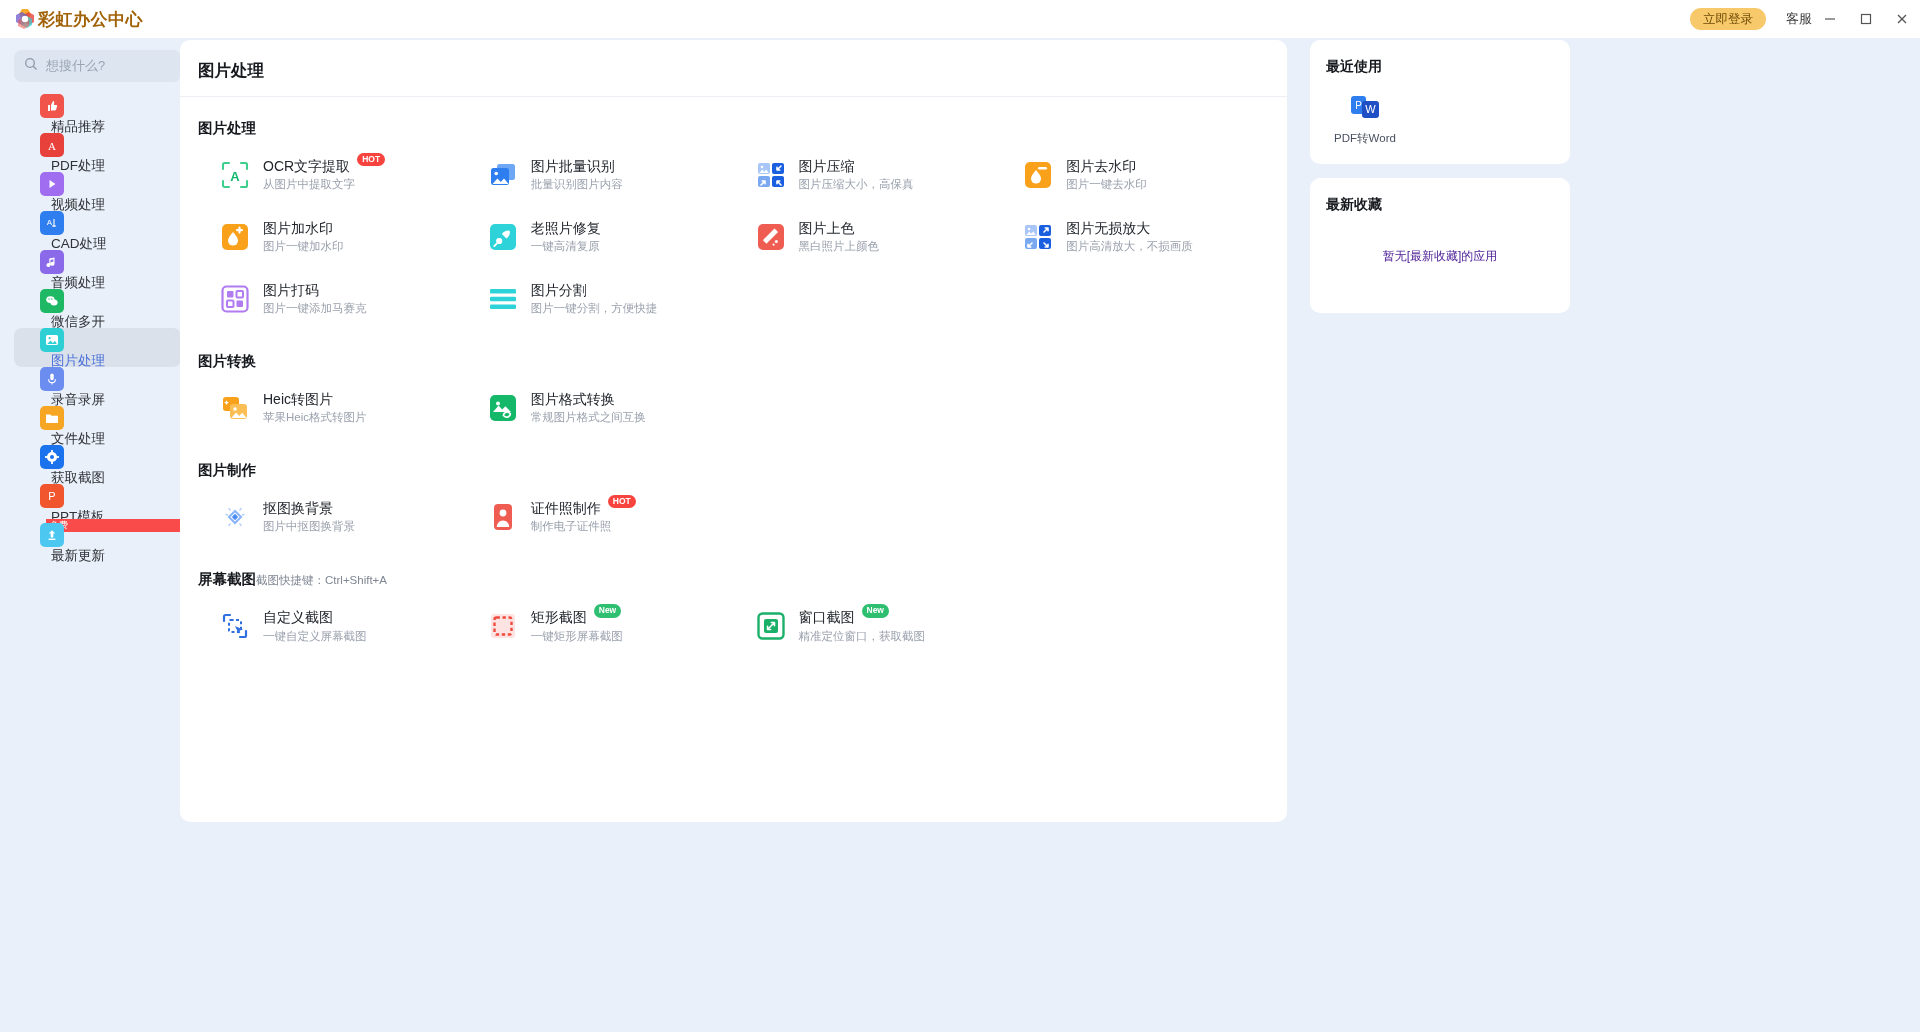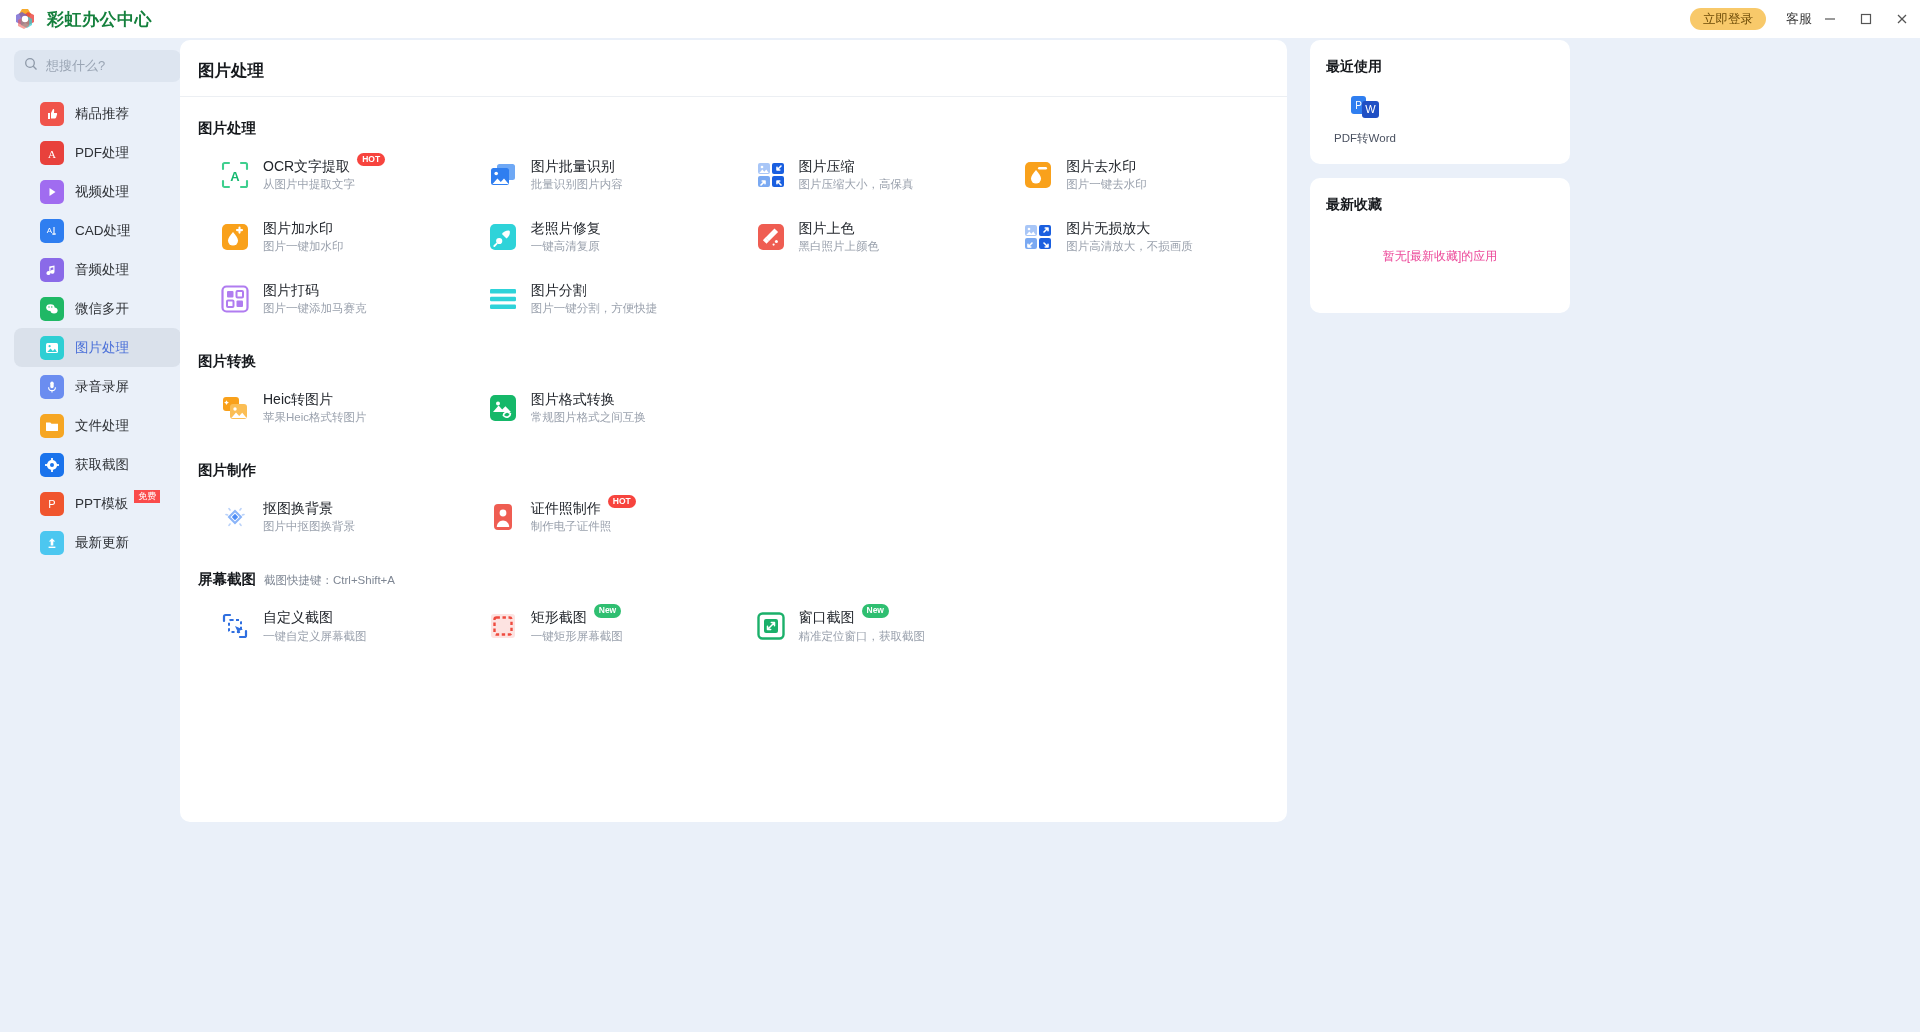--- a/index.html
+++ b/index.html
@@ -10,21 +10,21 @@
     overflow: hidden;
   }
   .app { position: relative; width: 1920px; height: 1032px; background: #eaf0f9; }
 
   
   .titlebar {
     position: absolute; top: 0; left: 0; width: 1920px; height: 38px;
     background: #ffffff; display: flex; align-items: center;
   }
   .logo-wrap { margin-left: 12px; width: 26px; height: 26px; position: relative; }
-  .app-title { margin-left: 9px; font-size: 17px; font-weight: bold; color: #15803d; letter-spacing: .5px;}
+  .app-title { font-size: 17px; font-weight: bold; color: #a16207; letter-spacing: .5px;}
   .tb-right { margin-left: auto; display: flex; align-items: center; height: 38px; justify-content: flex-end; }
   .login-btn {
     background: #f8c96a; color: #6b4a06; font-size: 12.5px;
     padding: 5px 13px; border-radius: 13px; border: none; cursor: pointer;
     font-family: inherit; line-height: 1;
   }
   .service-btn {
     font-size: 13px; color: #3b3b3b; margin-left: 20px; cursor: pointer;
   }
   .win-btn {
@@ -41,22 +41,23 @@
   }
   .search-box {
     margin: 0 14px; height: 32px; background: #dde5f0; border-radius: 8px;
     display: flex; align-items: center; padding: 0 10px; cursor: text;
   }
   .search-box svg { flex: none; }
   .search-ph { margin-left: 8px; font-size: 13px; color: #9aa5b4; }
   .nav { margin-top: 12px; }
   .nav-item {
     height: 39px; margin: 0 14px; border-radius: 8px;
-    display: flex; align-items: center; padding-left: 26px; cursor: pointer;
+    display: flex; padding-left: 26px; cursor: pointer;
     position: relative;
+    flex-direction: column;
   }
   .nav-item.active { background: #dae1eb; }
   .nav-ico {
     width: 24px; height: 24px; border-radius: 5px; flex: none;
     display: flex; align-items: center; justify-content: center;
     color: #fff;
   }
   .nav-label { margin-left: 11px; font-size: 13.5px; color: #2f3237; }
   .nav-item.active .nav-label { color: #4a6fd8; }
   .badge-free {
@@ -75,21 +76,21 @@
     background: #fff; border-radius: 10px; overflow: hidden;
   }
   .main-head { padding: 20px 20px 0 18px; }
   .main-title { font-size: 16.5px; font-weight: bold; color: #16191d; }
   .hr { margin: 14px 0 0 0; height: 1px; background: #eceff3; }
   .section { padding: 0 18px; }
   .section-title {
     font-size: 14.5px; font-weight: bold; color: #16191d;
     margin-top: 22px; display: flex; align-items: baseline;
   }
-  .section-hint { font-size: 11.5px; color: #7f8794; font-weight: normal; margin-left: 8px; }
+  .section-hint { font-size: 11.5px; color: #7f8794; font-weight: normal; margin-left: 0; }
   .grid { display: grid; grid-template-columns: repeat(4, 1fr); margin-top: 6px; }
   .tool {
     display: flex; align-items: flex-start; padding: 14px 6px 14px 22px;
     border-radius: 8px; cursor: pointer;
   }
   .tool-ico { width: 30px; height: 30px; flex: none; margin-top: 2px; }
   .tool-txt { margin-left: 13px; }
   .tool-name-row { display: flex; align-items: flex-start; }
   .tool-name { font-size: 14px; color: #22262c; line-height: 1.15; }
   .tool-desc { font-size: 11.5px; color: #9aa1ad; margin-top: 6px; line-height: 1.15; }
@@ -102,21 +103,21 @@
 
   
   .rightcol { position: absolute; left: 1310px; top: 40px; width: 260px; }
   .rpanel { background: #fff; border-radius: 10px; padding: 18px 16px; }
   .rpanel + .rpanel { margin-top: 14px; }
   .rpanel-title { font-size: 14px; font-weight: bold; color: #16191d; }
   .recent-list { margin-top: 16px; display: flex; }
   .recent-item { width: 78px; text-align: center; cursor: pointer; }
   .recent-ico { width: 30px; height: 30px; margin: 0 auto; }
   .recent-label { font-size: 11.5px; color: #4a5160; margin-top: 9px; }
-  .empty-text { font-size: 12px; color: #ec4899; text-align: center; padding: 34px 0 30px; }
+  .empty-text { font-size: 12px; color: #4c1d95; text-align: center; padding: 34px 0 30px; }
 </style>
 </head>
 <body>
 
 <div class="app">
 
   <div class="titlebar">
     <div class="logo-wrap">
       <svg width="26" height="26" viewBox="0 0 26 26">
         <g transform="translate(13,13)">

